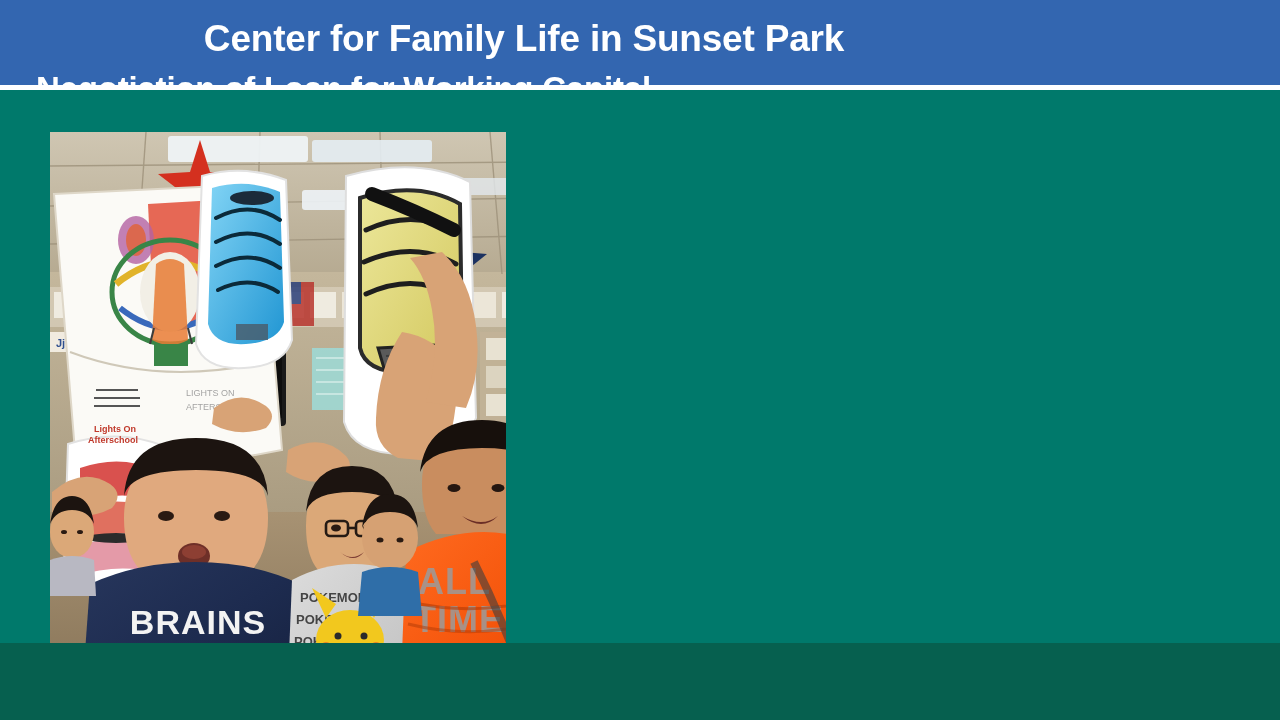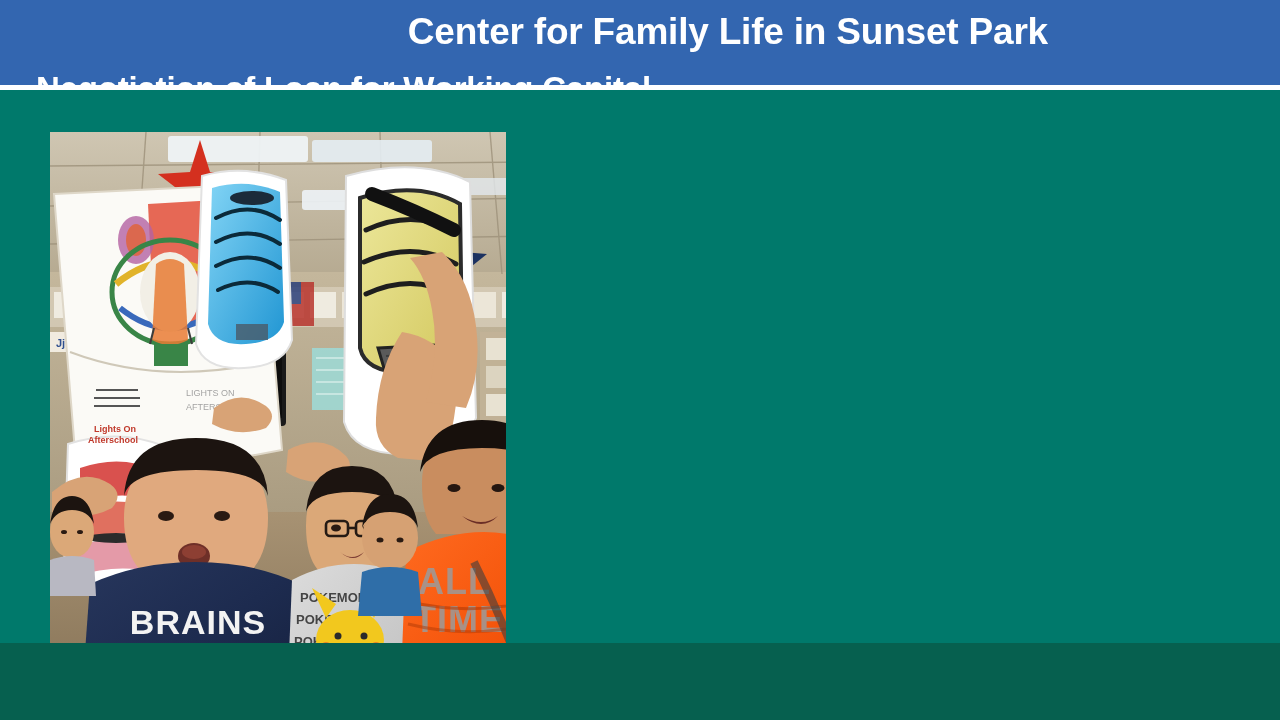--- a/index.html
+++ b/index.html
@@ -59,23 +59,23 @@
   #footer-bar {
     position: absolute;
     left: 0; top: 643px;
     width: 1280px;
     height: 77px;
     background: #06604F;
   }
   #footer-title {
     position: absolute;
     left: 0;
-    top: 11px;
+    top: 18px;
     width: 1048px;
-    text-align: right;
+    text-align: center;
     font-size: 37px;
     font-weight: bold;
     color: #ffffff;
     letter-spacing: -0.2px;
     font-family: "Liberation Sans", sans-serif;
   }
 
   
   #quote-block {
     position: absolute;

